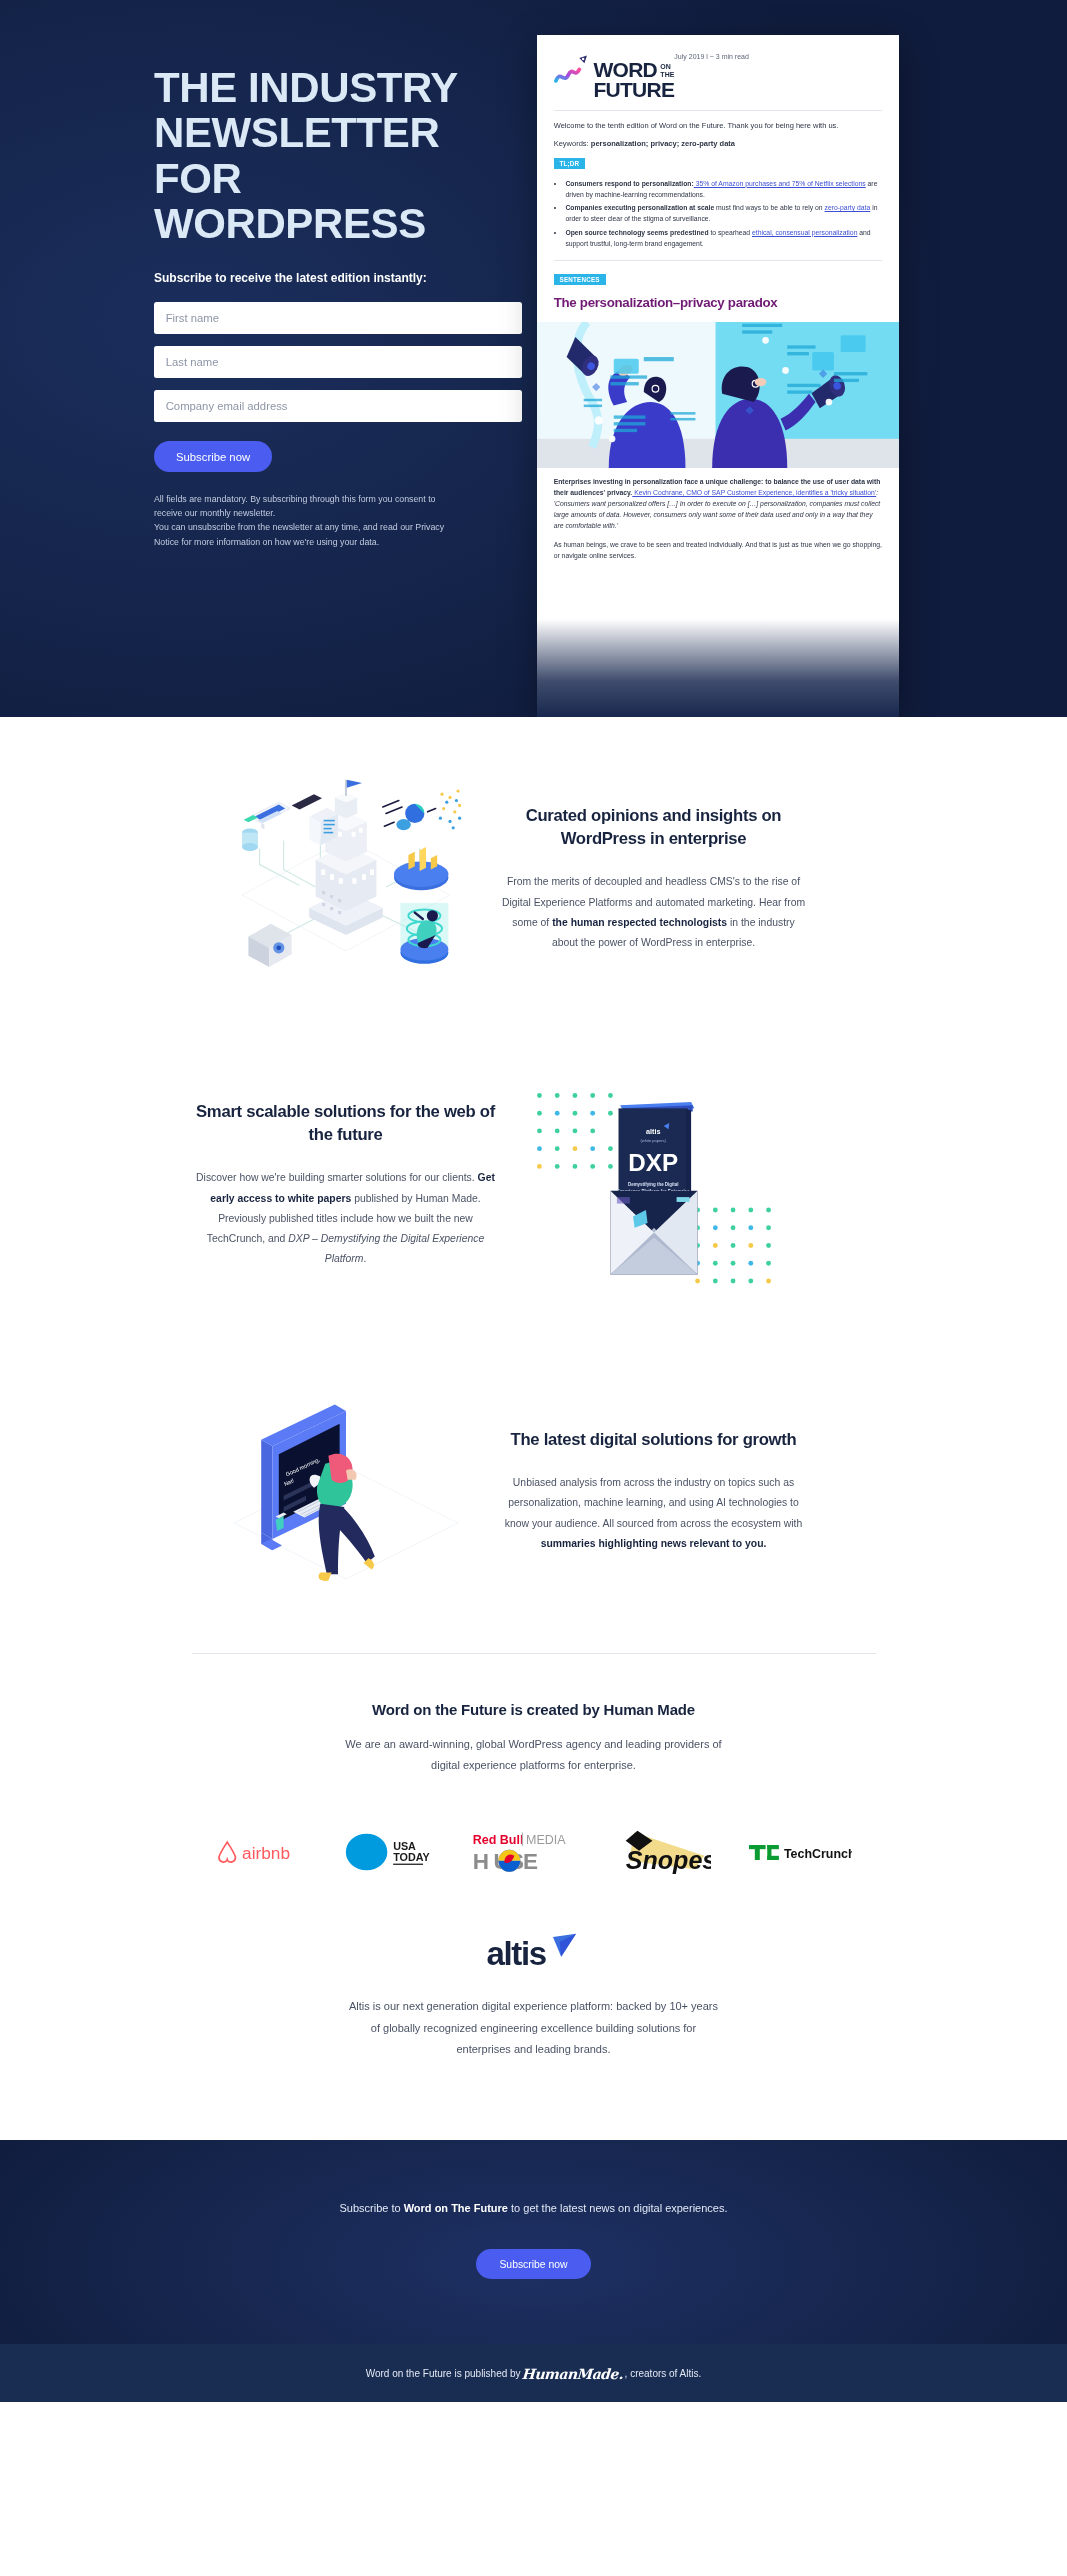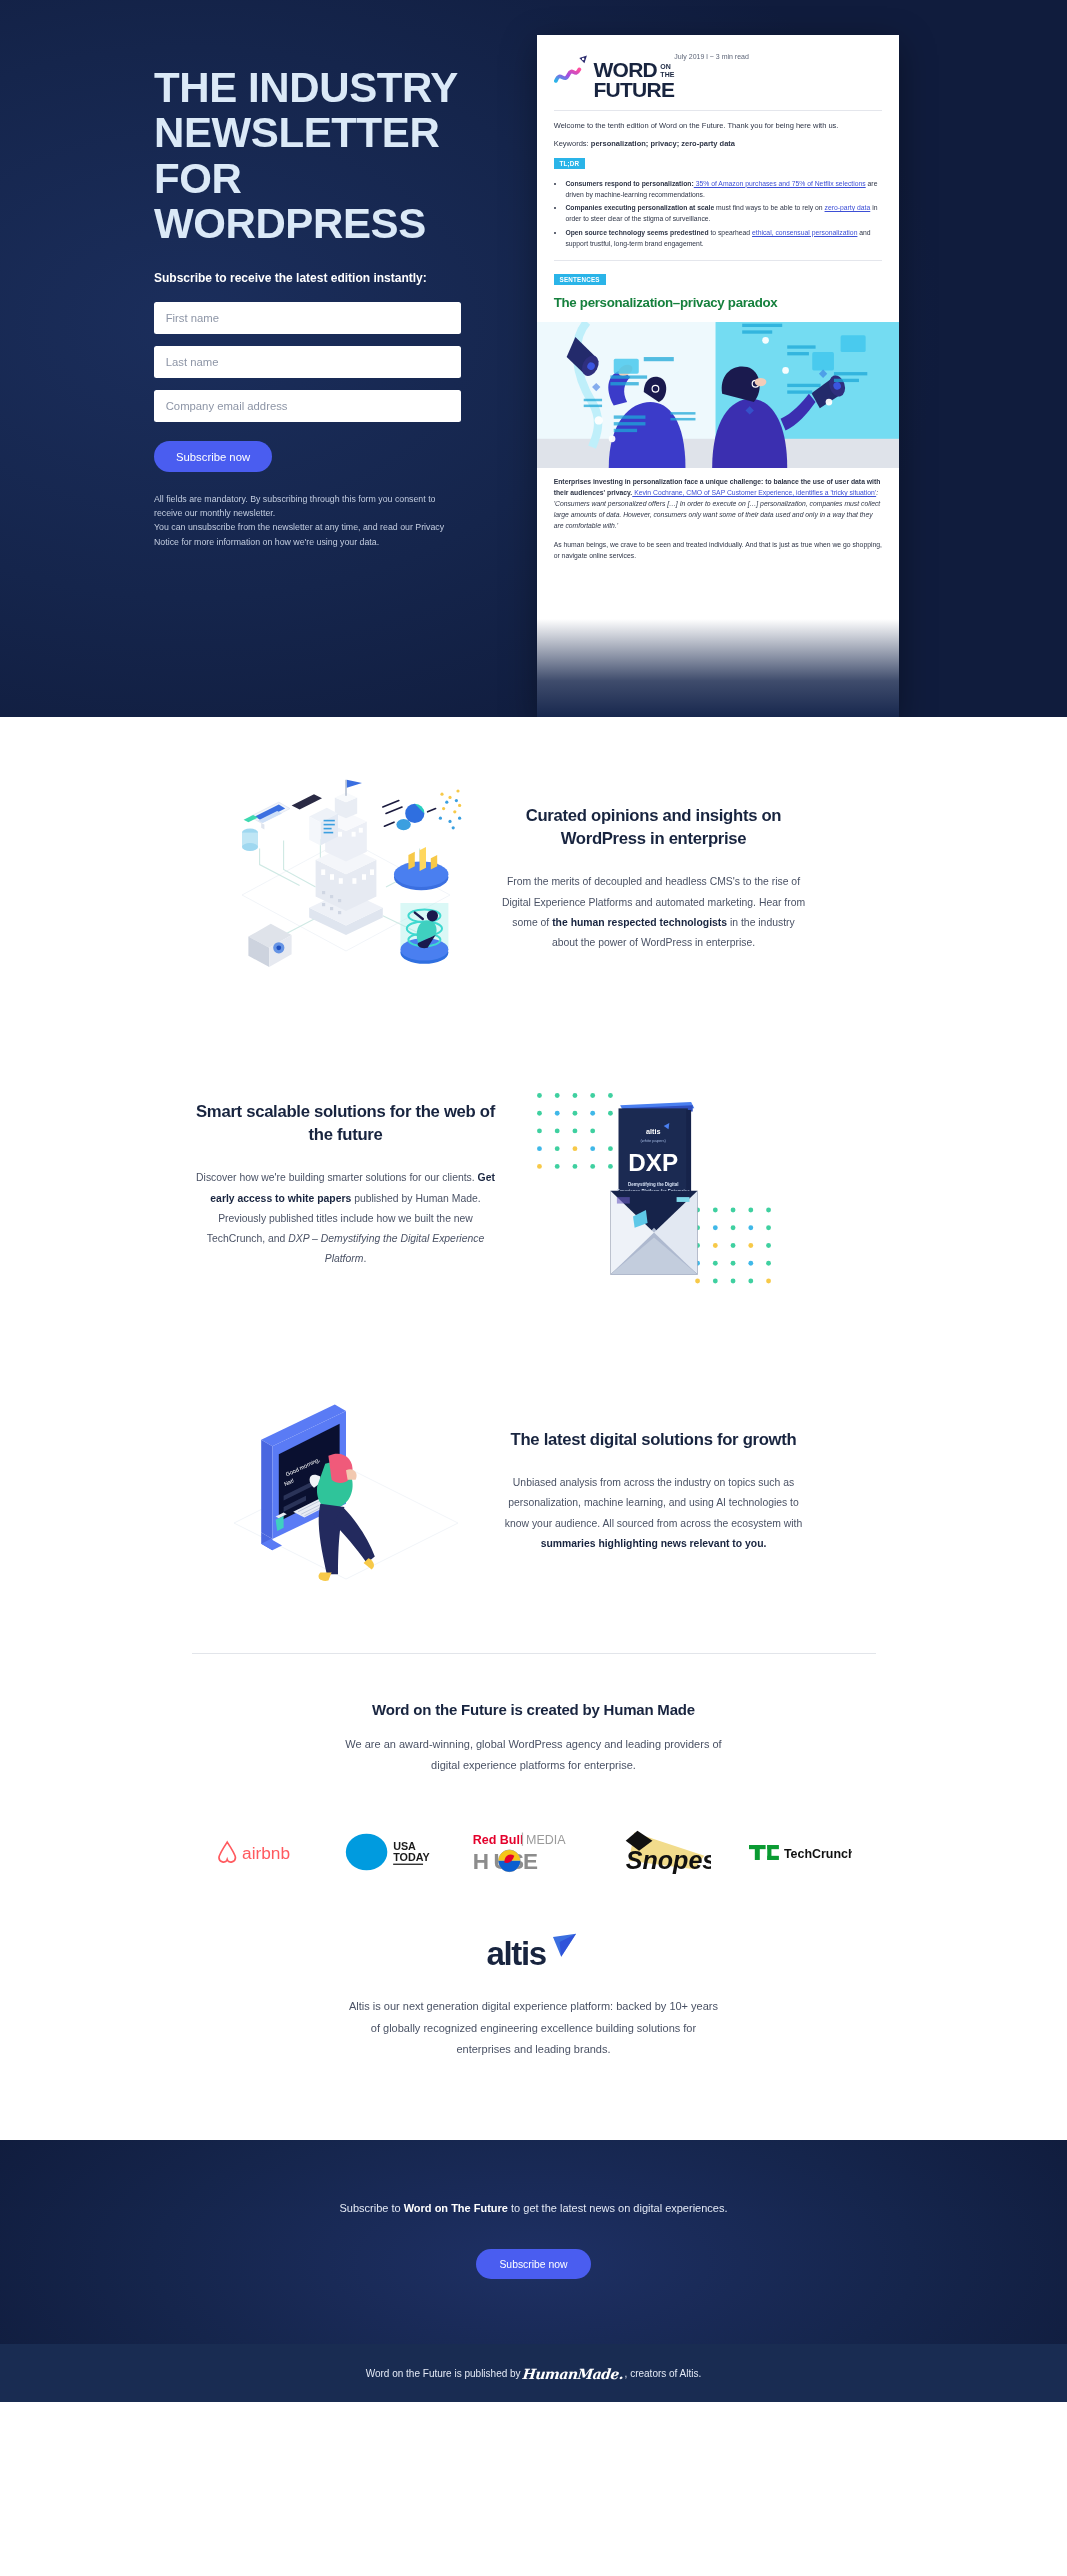--- a/index.html
+++ b/index.html
@@ -44,21 +44,21 @@
     max-width: 317px;
   }
   .hero-cta-label {
     font-size: 12px;
     font-weight: 700;
     color: #ffffff;
     margin-bottom: 16.7px;
   }
   .field {
     display: block;
-    width: 307px;
+    width: 368px;
     height: 32px;
     border: none;
     border-radius: 2.5px;
     background: #ffffff;
     margin-bottom: 11.7px;
     padding: 0 11.7px;
     font-family: "Liberation Sans", sans-serif;
     font-size: 11.3px;
     color: #3a4358;
   }
@@ -112,21 +112,21 @@
   .nc-keywords b { font-weight: 700; }
   .nc-tag {
     display: inline-block; background: #2ab4e8; color: #ffffff;
     font-size: 6.3px; font-weight: 600; padding: 2.1px 5.8px; margin-top: 10px;
     letter-spacing: 0.2px;
   }
   .nc-list { margin: 8.3px 0 0 11.7px; }
   .nc-list li { font-size: 6.8px; color: #2e3547; line-height: 1.62; margin-bottom: 2.5px; }
   .nc-list b { font-weight: 700; }
   .nc-link { color: #3d4fd6; text-decoration: underline; }
-  .nc-headline { font-size: 13.3px; font-weight: 700; color: #15803d; margin-top: 10px; letter-spacing: -0.3px; }
+  .nc-headline { font-size: 13.3px; font-weight: 700; color: #701a75; margin-top: 10px; letter-spacing: -0.3px; }
 
   
   .nc-illus { height: 146px; position: relative; overflow: hidden; margin-top: 11.7px; }
   .nc-body-txt { padding: 8.3px 16.7px 0; }
   .nc-body-txt p { font-size: 6.8px; line-height: 1.62; color: #2e3547; }
   .nc-body-txt b { font-weight: 700; }
   .nc-body-txt i { font-style: italic; }
   .nc-fade {
     position: absolute; left: 0; right: 0; bottom: 0; height: 100px;
     background: linear-gradient(to bottom, rgba(21,37,76,0) 0%, rgba(21,37,76,.82) 62%, rgba(21,37,76,1) 100%);

